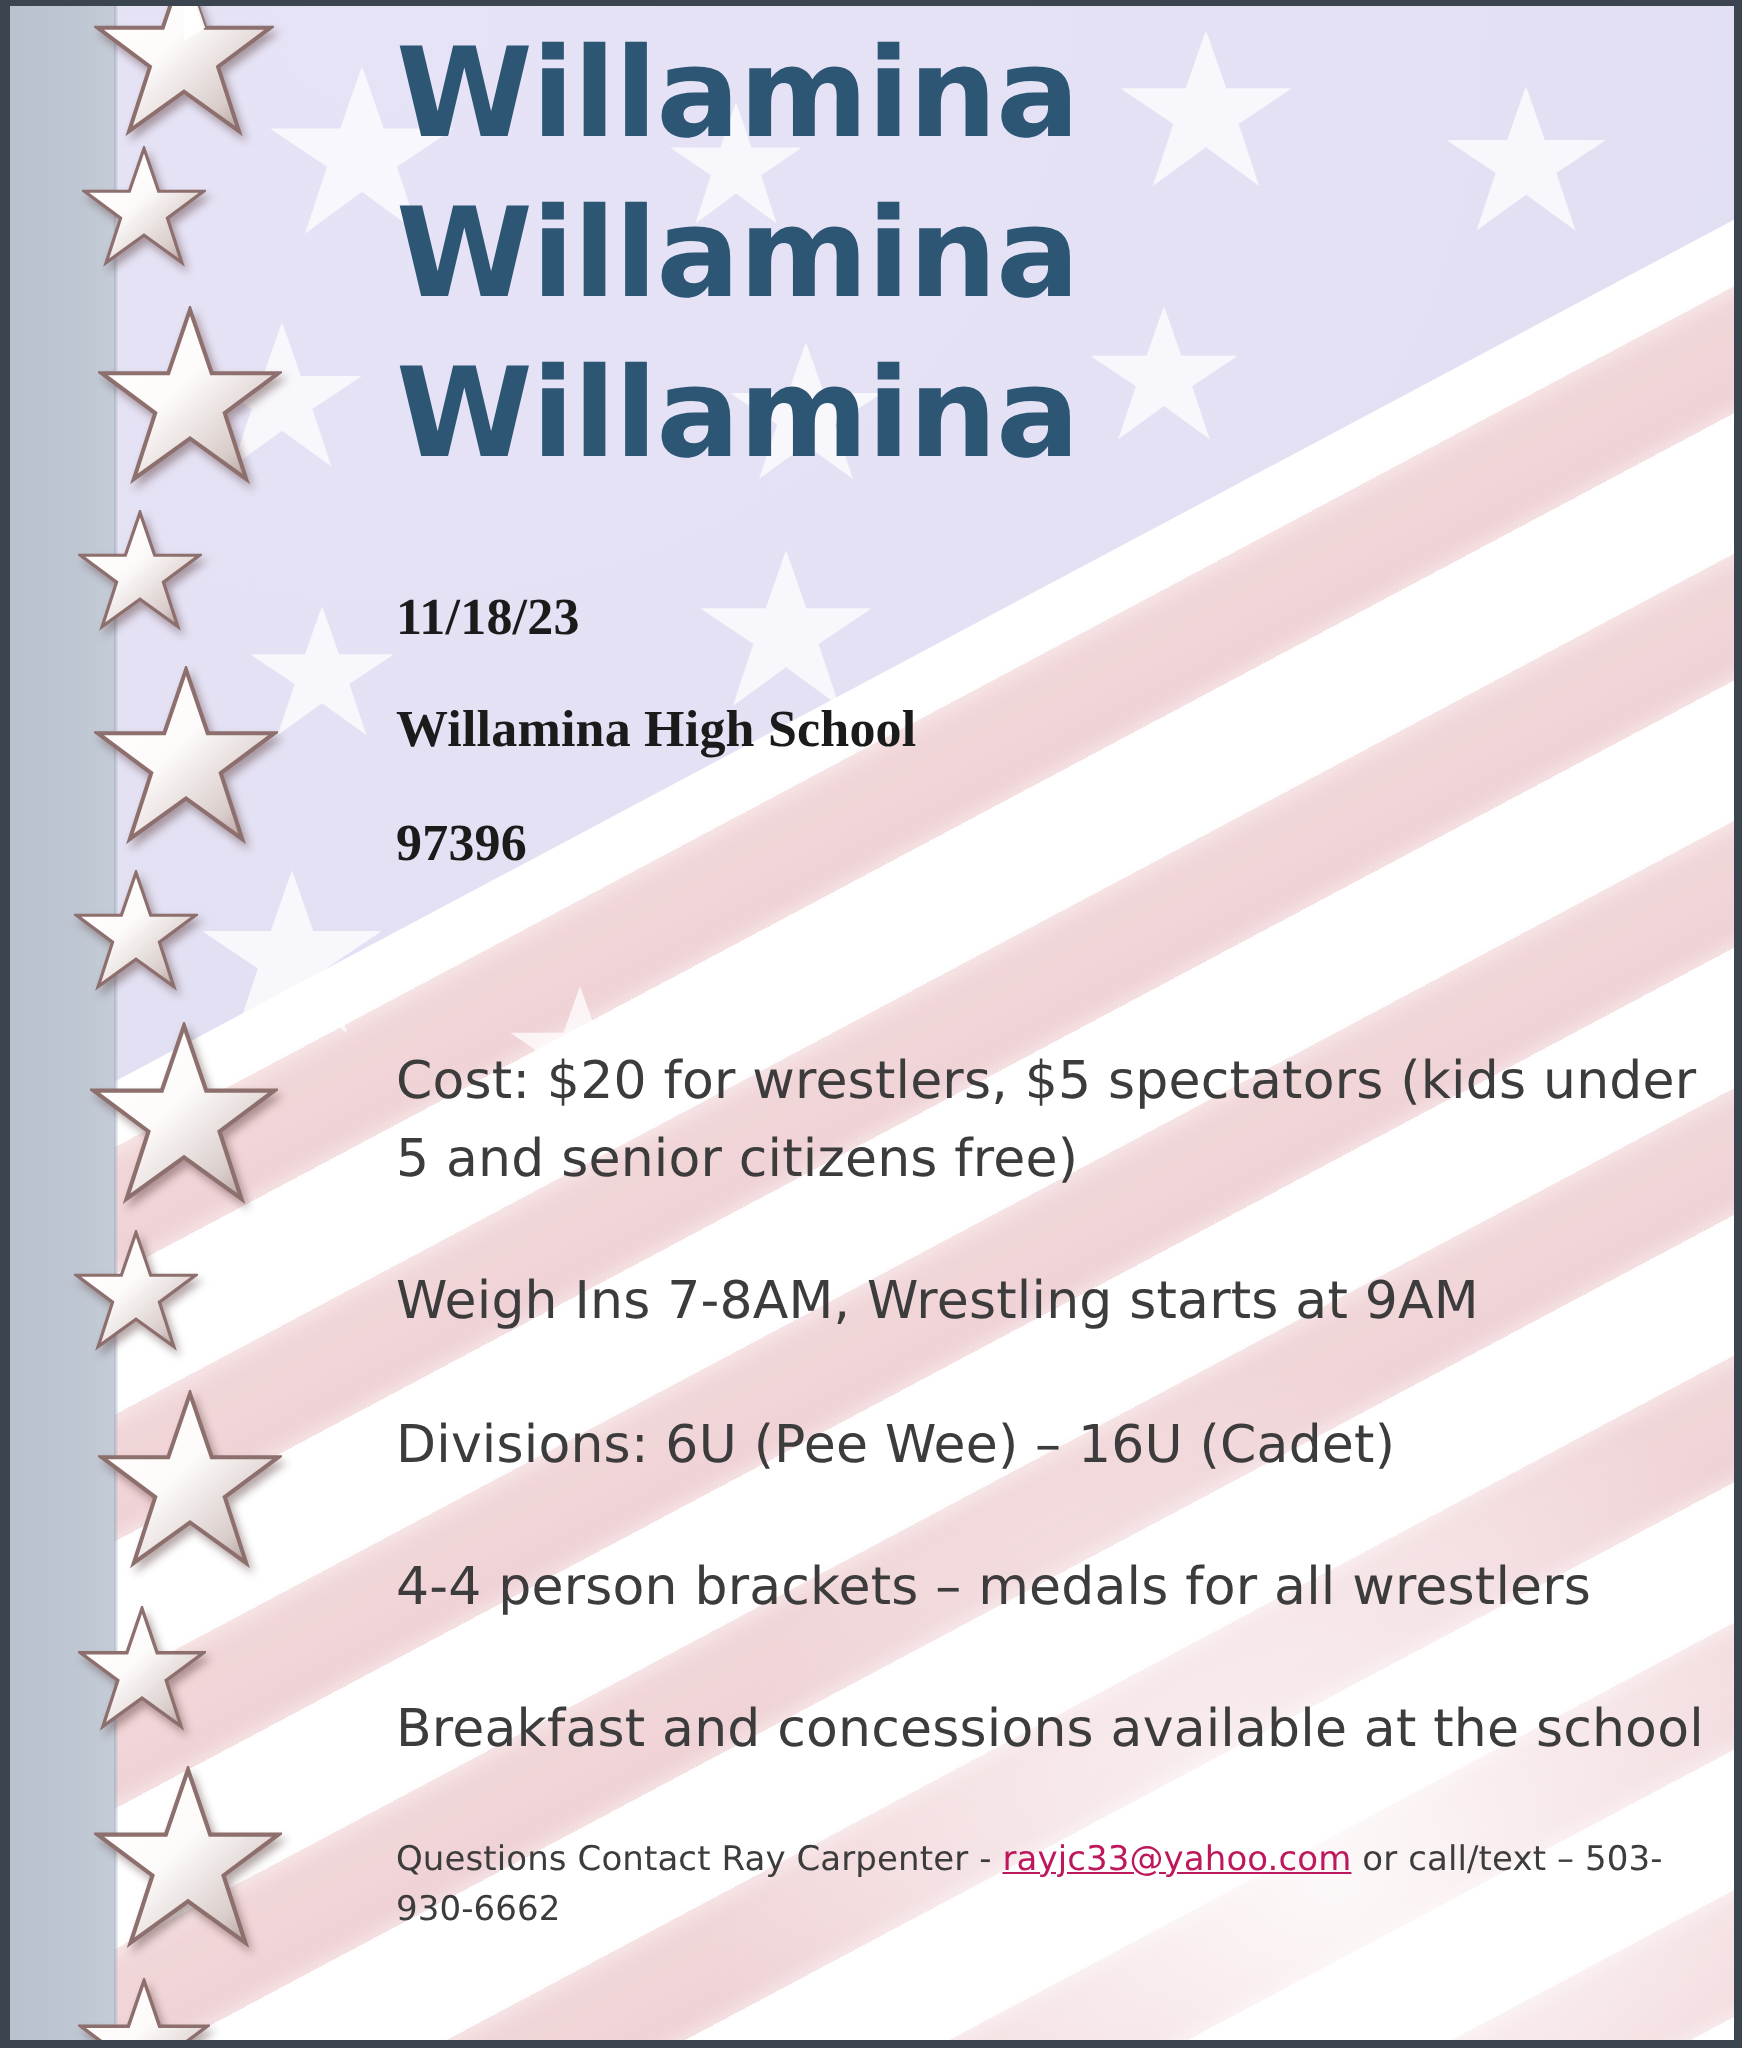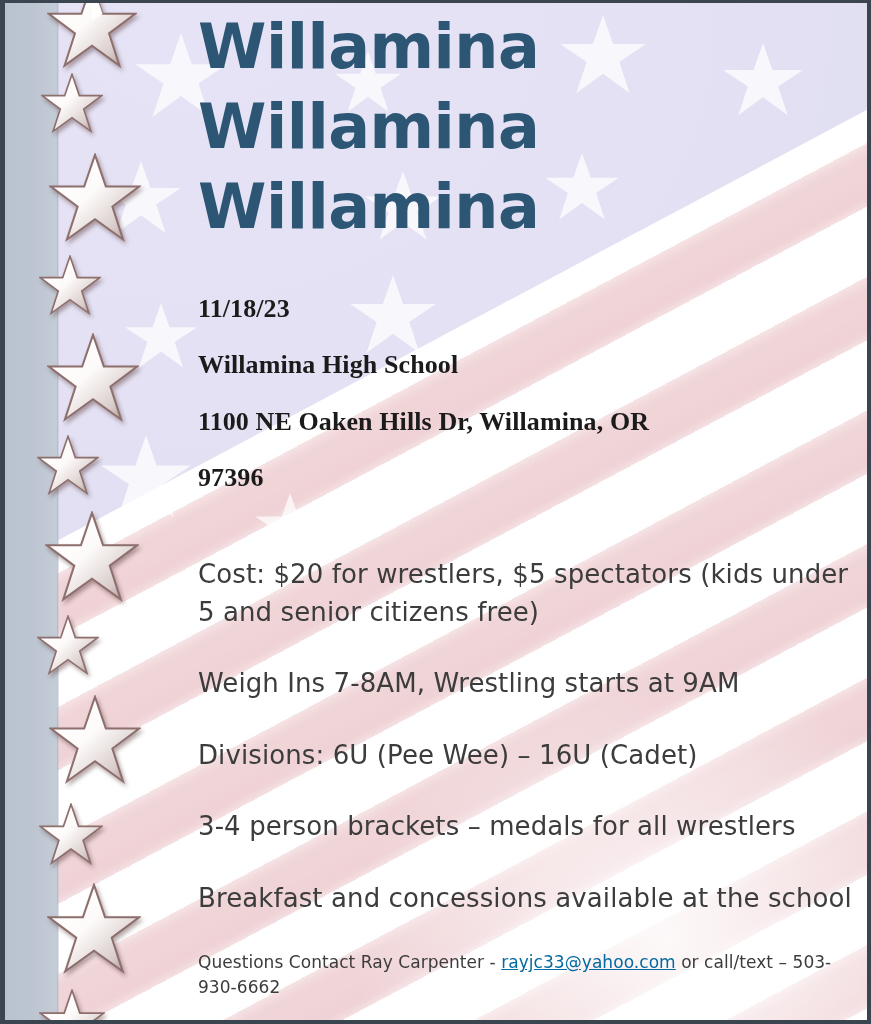--- a/index.html
+++ b/index.html
@@ -147,41 +147,41 @@
   .meta { margin-top: 34px; }
   .meta-line {
     font-family: Liberation Serif, serif;
     font-weight: bold;
     font-size: 26px;
     line-height: 2.17;
     color: #1b1b1b;
     letter-spacing: 0.1px;
   }
 
-  .details { margin-top: 48px; }
+  .details { margin-top: 72px; }
   .detail-p {
     font-family: "DejaVu Sans", sans-serif;
     font-weight: 400;
     font-size: 26px;
     line-height: 1.48;
     color: #3c3c3c;
     margin: 0 0 33px 0;
     letter-spacing: 0.1px;
   }
 
   .contact {
     margin-top: 18px;
     font-family: "DejaVu Sans", sans-serif;
     font-size: 17px;
     line-height: 1.47;
     color: #3c3c3c;
     letter-spacing: 0.05px;
   }
   .email-link {
-    color: #0369a1;
+    color: #be185d;
     text-decoration: underline;
     cursor: pointer;
   }
 </style>
 </head>
 <body>
 
 <div id="flyer">
 
   <div class="flag-layer">
@@ -283,28 +283,27 @@
 
     <h1 class="title">
       <span class="title-line">Willamina</span>
       <span class="title-line">Willamina</span>
       <span class="title-line">Willamina</span>
     </h1>
 
     <div class="meta">
       <div class="meta-line">11/18/23</div>
       <div class="meta-line">Willamina High School</div>
-      <div class="meta-line">1100 NE Oaken Hills Dr, Willamina, OR</div>
       <div class="meta-line">97396</div>
     </div>
 
     <div class="details">
       <p class="detail-p">Cost: $20 for wrestlers, $5 spectators (kids under 5 and senior citizens free)</p>
       <p class="detail-p">Weigh Ins 7-8AM, Wrestling starts at 9AM</p>
       <p class="detail-p">Divisions: 6U (Pee Wee) – 16U (Cadet)</p>
-      <p class="detail-p">3-4 person brackets – medals for all wrestlers</p>
+      <p class="detail-p">4-4 person brackets – medals for all wrestlers</p>
       <p class="detail-p">Breakfast and concessions available at the school</p>
     </div>
 
     <div class="contact"><span>Questions Contact Ray Carpenter -  </span><a class="email-link" href="#">rayjc33@yahoo.com</a><span> or call/text – 503-930-6662</span></div>
 
   </div>
 </div>
 
 </body></html>

